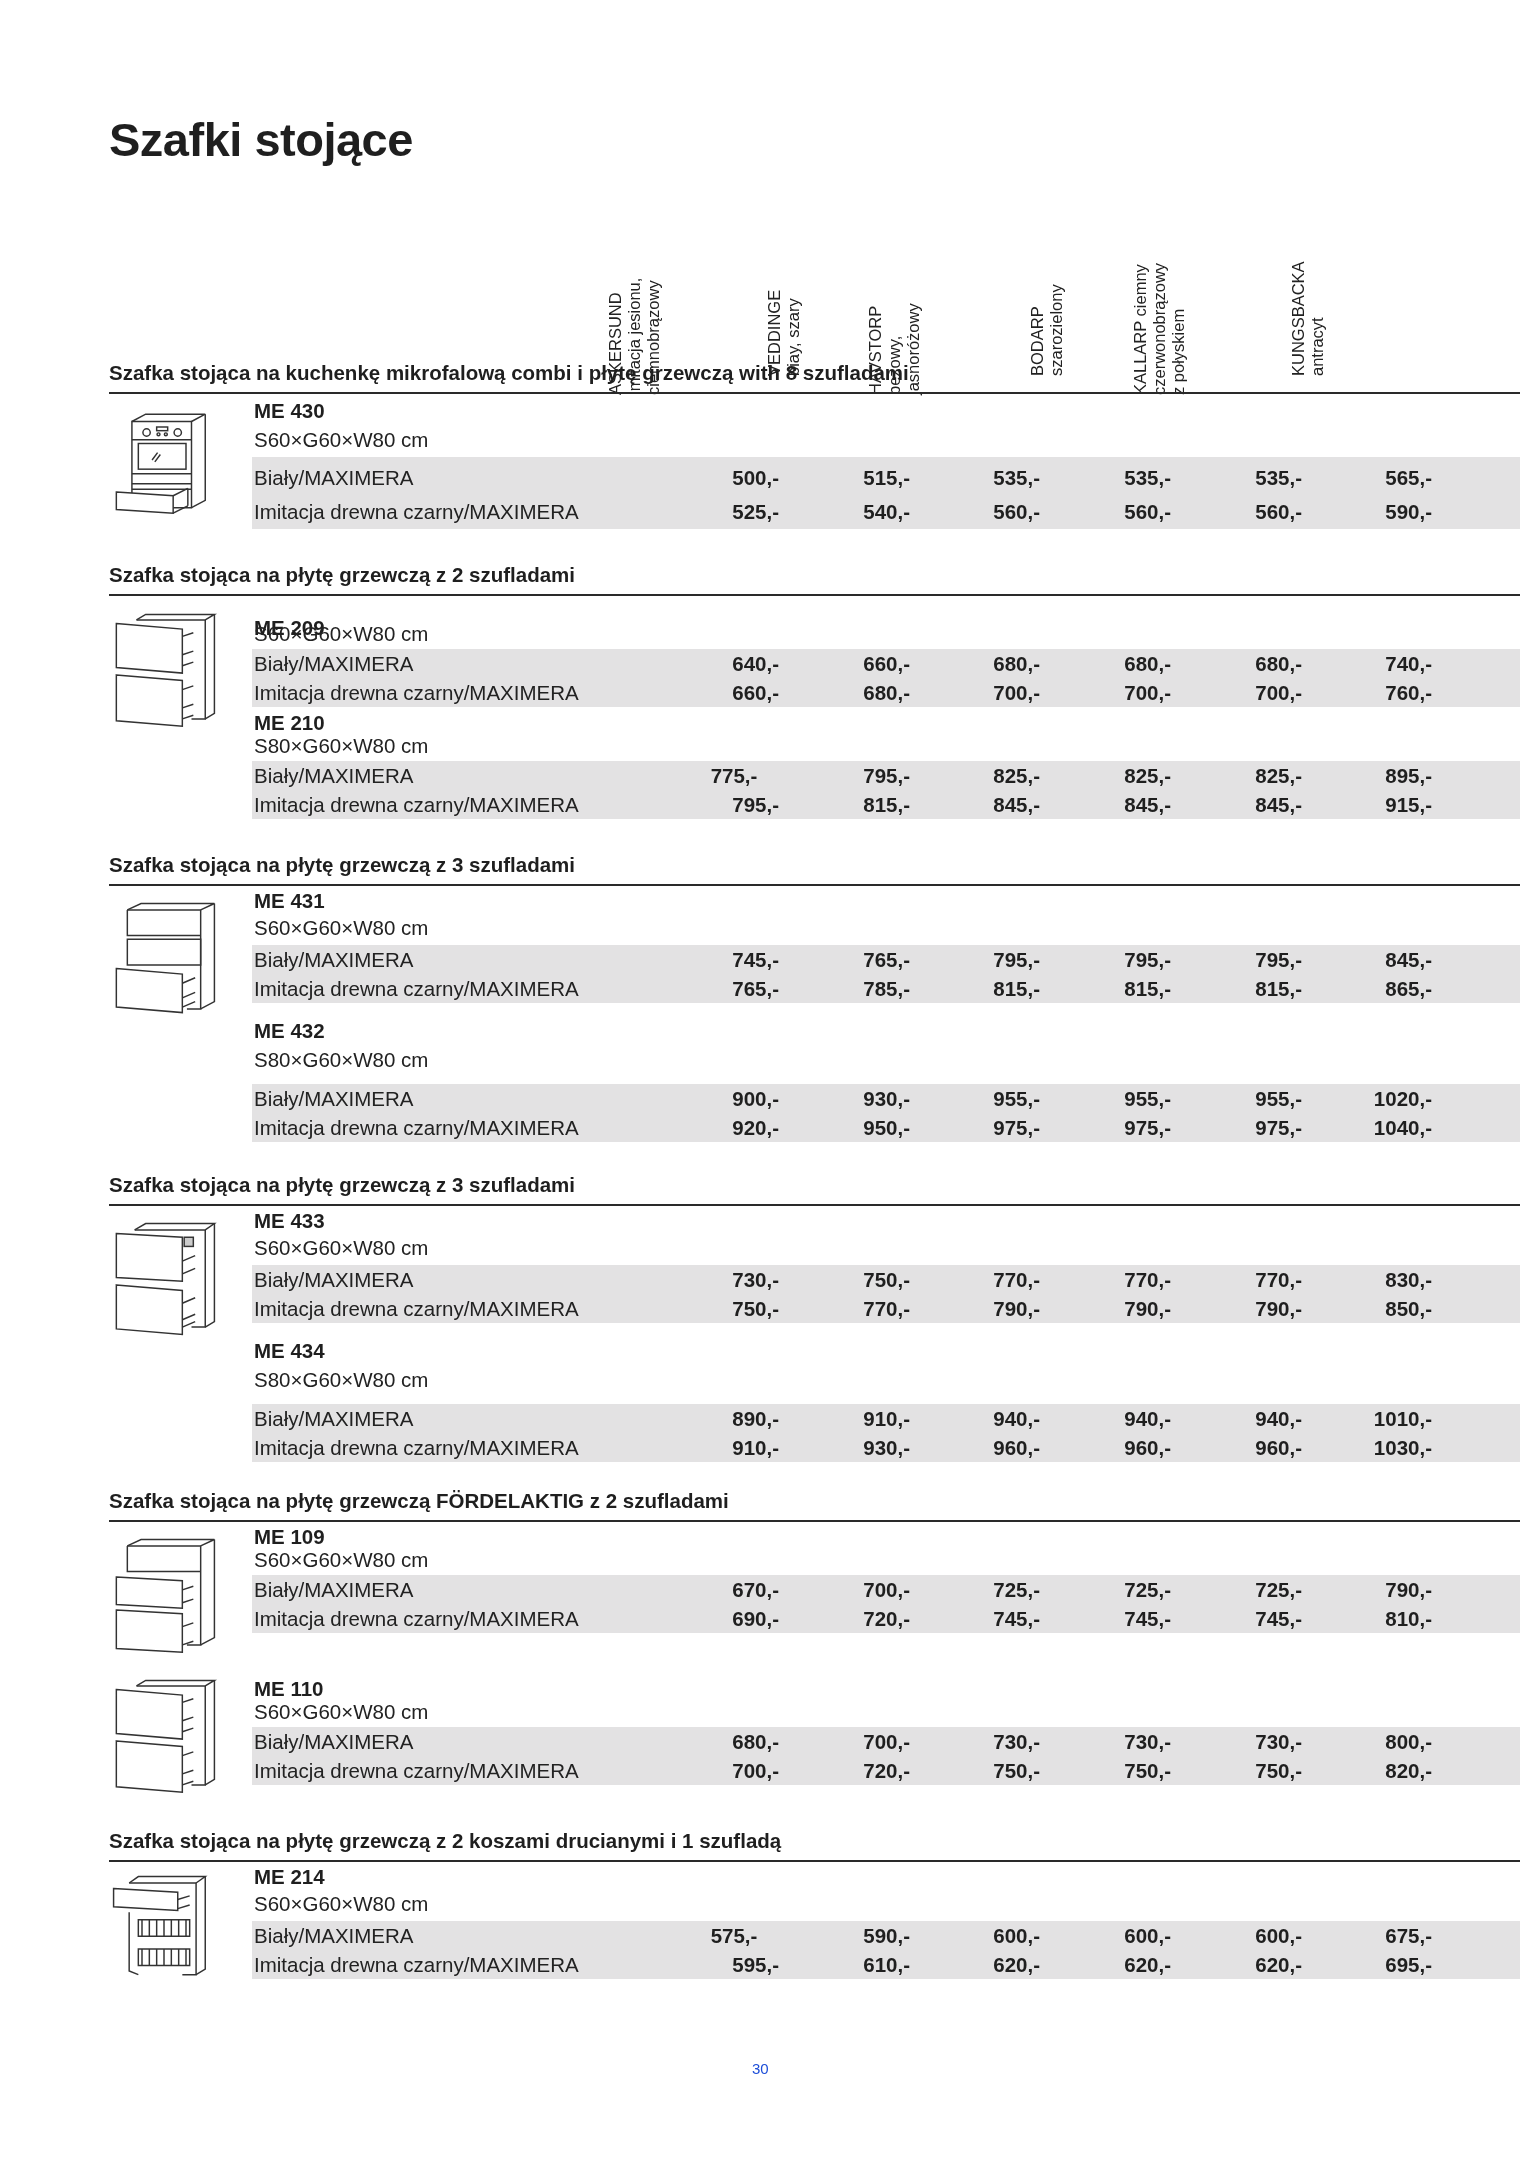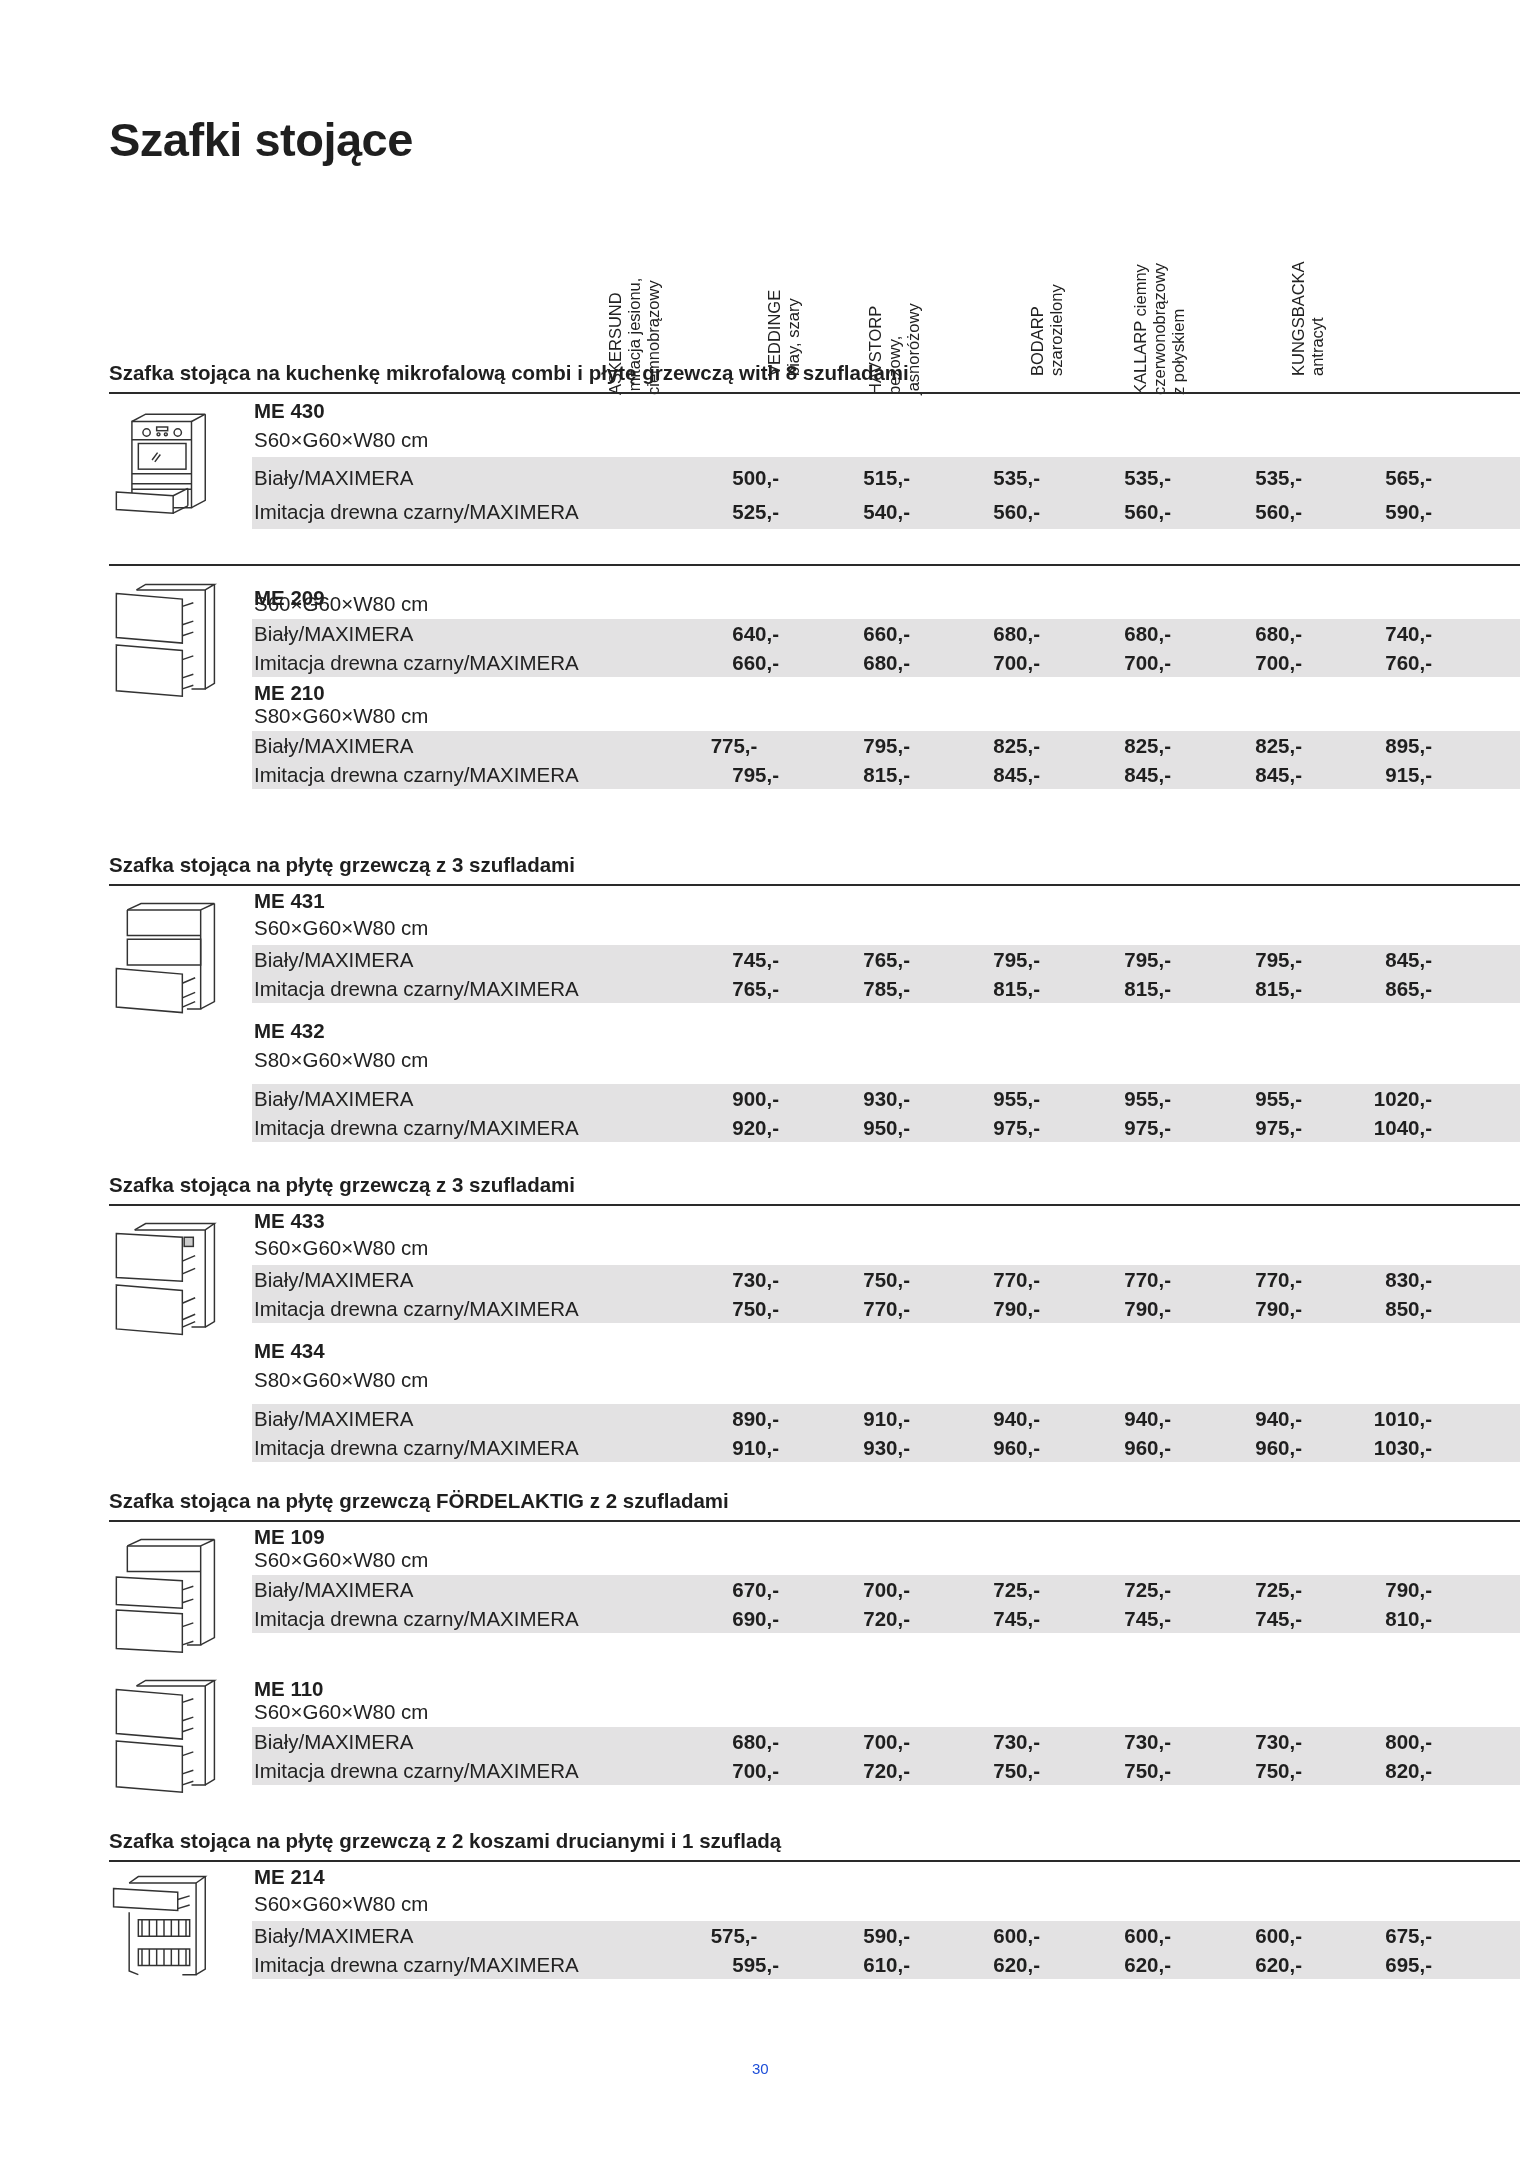--- a/index.html
+++ b/index.html
@@ -149,20 +149,21 @@
           <span class="price" style="left:698px;">560,-</span>
           <span class="price" style="left:829px;">560,-</span>
           <span class="price" style="left:960px;">560,-</span>
           <span class="price" style="left:1090px;">590,-</span>
         </div>
       </div>
     </div>
   </div>
 
   <div class="section" style="top:560px;">
+    <div class="section-title">Szafka stojąca na płytę grzewczą z 2 szufladami</div>
     <div class="section-rule"></div>
     <div class="product">
       <div class="product-icon" style="top:10px;">
         <svg width="110" height="125" viewBox="0 0 120 130">
           <g fill="none" stroke="#333" stroke-width="1.6">
             <path d="M30 12 L105 12 L105 120 L90 120"></path>
             <path d="M30 12 L40 6 L115 6 L105 12"></path>
             <path d="M105 120 L115 114 L115 6"></path>
             <path d="M8 16 L80 22 L80 70 L8 64 Z" fill="#fff"></path>
             <path d="M80 30 L92 26 M80 50 L92 46 M80 62 L92 58"></path>

